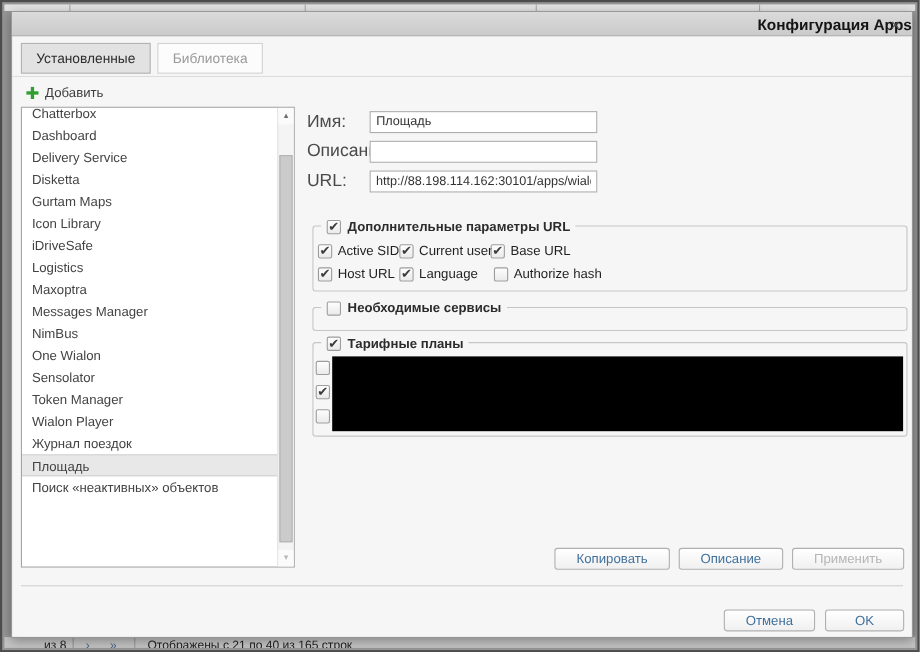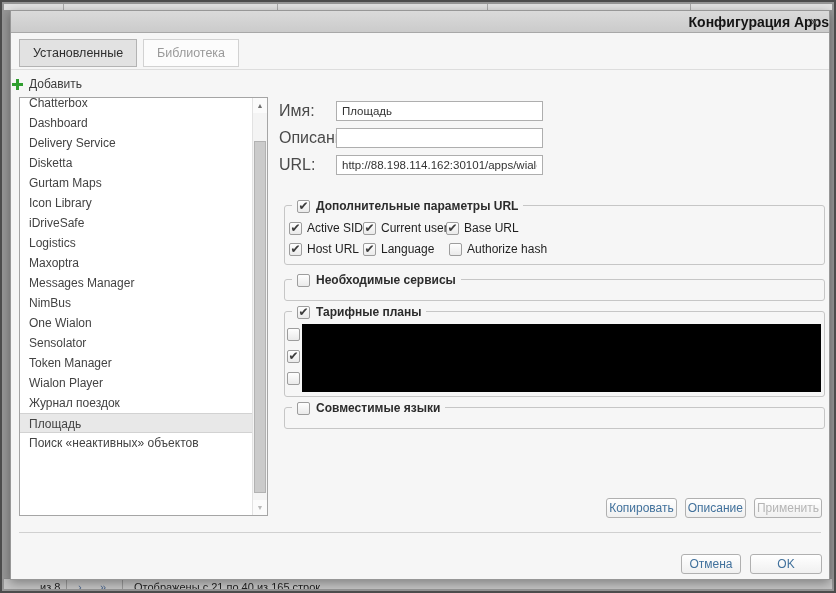--- a/index.html
+++ b/index.html
@@ -26,21 +26,21 @@
                      font-size: 14px; font-weight: bold; color: #141414; }
   .close { position: absolute; right: 11px; top: 0; line-height: 22px; font-size: 14px;
            color: #4e4e4e; cursor: pointer; }
 
   .tabs { position: absolute; left: 8px; top: 28px; display: flex; gap: 6px; }
   .tab { padding: 6px 13px; font-size: 12.5px; border: 1px solid #d2d2d2; background: #fcfcfc;
          color: #9a9a9a; cursor: pointer; }
   .tab.active { background: #e2e2e2; border-color: #b3b3b3; color: #2e2e2e; }
   .tabline { position: absolute; left: 0; right: 0; top: 58px; height: 1px; background: #dddddd; }
 
-  .addbtn { position: absolute; left: 1px; top: 66px; display: flex; align-items: center;
+  .addbtn { position: absolute; left: 13px; top: 66px; display: flex; align-items: center;
             gap: 6px; cursor: pointer; font-size: 12px; color: #3c3c3c; }
   .plus { position: relative; width: 11px; height: 11px; }
   .plus::before { content: ""; position: absolute; left: 0; top: 4px; width: 11px; height: 3px; background: #2f9e2f; }
   .plus::after  { content: ""; position: absolute; left: 4px; top: 0; width: 3px; height: 11px; background: #2f9e2f; }
 
   
   .listbox { position: absolute; left: 8px; top: 86px; width: 249px; height: 419px;
              background: #fff; border: 1px solid #a5a5a5; overflow: hidden; }
   .listbox ul { position: absolute; left: 0; top: 0; right: 15px; list-style: none; }
   .listbox li { height: 20px; line-height: 20px; padding-left: 9px; font-size: 12px;
@@ -68,21 +68,21 @@
   .fs .legend b { font-size: 12px; color: #2c2c2c; }
   .cb { display: inline-block; width: 13px; height: 13px; border: 1px solid #9d9d9d; border-radius: 2px;
         background: linear-gradient(#fefefe,#eaeaea); font-size: 12px; line-height: 10px;
         text-align: center; color: #3c3c3c; cursor: pointer; overflow: visible; }
   .opt { position: absolute; display: flex; align-items: center; gap: 5px; font-size: 12px; color: #1f1f1f; }
   .plan-cb { position: absolute; left: 2px; }
   .redact { position: absolute; left: 17px; top: 12px; width: 519px; height: 68px; background: #000; }
 
   
   .btn { border: 1px solid #b0b0b0; border-radius: 3px; background: linear-gradient(#ffffff,#f0f0f0);
-         color: #41719c; font-size: 12px; padding: 2px 2px; cursor: pointer; white-space: nowrap;
+         color: #41719c; font-size: 12px; padding: 2px 19px; cursor: pointer; white-space: nowrap;
          font-family: "Liberation Sans", sans-serif; text-align: center; }
   .btn.disabled { color: #b5b5b5; cursor: default; }
   .actions { position: absolute; right: 7px; top: 487px; display: flex; gap: 8px; }
   .divider { position: absolute; left: 8px; right: 8px; top: 521px; height: 1px; background: #d0d0d0; }
   .footer { position: absolute; right: 7px; top: 543px; display: flex; gap: 9px; }
   .btn.ok { min-width: 72px; }
   .btn.cancel { min-width: 60px; }
 </style>
 </head>
 <body>
@@ -198,26 +198,20 @@
       <div class="legend">
         <span class="cb on">✔</span>
         <b>Тарифные планы</b>
       </div>
       <span class="cb plan-cb" style="top:16px"></span>
       <span class="cb plan-cb on" style="top:38px">✔</span>
       <span class="cb plan-cb" style="top:60px"></span>
       <div class="redact"></div>
     </div>
 
-    <div class="fs" style="top:396px;height:22px">
-      <div class="legend">
-        <span class="cb"></span>
-        <b>Совместимые языки</b>
-      </div>
-    </div>
 
     <div class="actions">
       <div class="btn">Копировать</div>
       <div class="btn">Описание</div>
       <div class="btn disabled">Применить</div>
     </div>
 
     <div class="divider"></div>
 
     <div class="footer">

